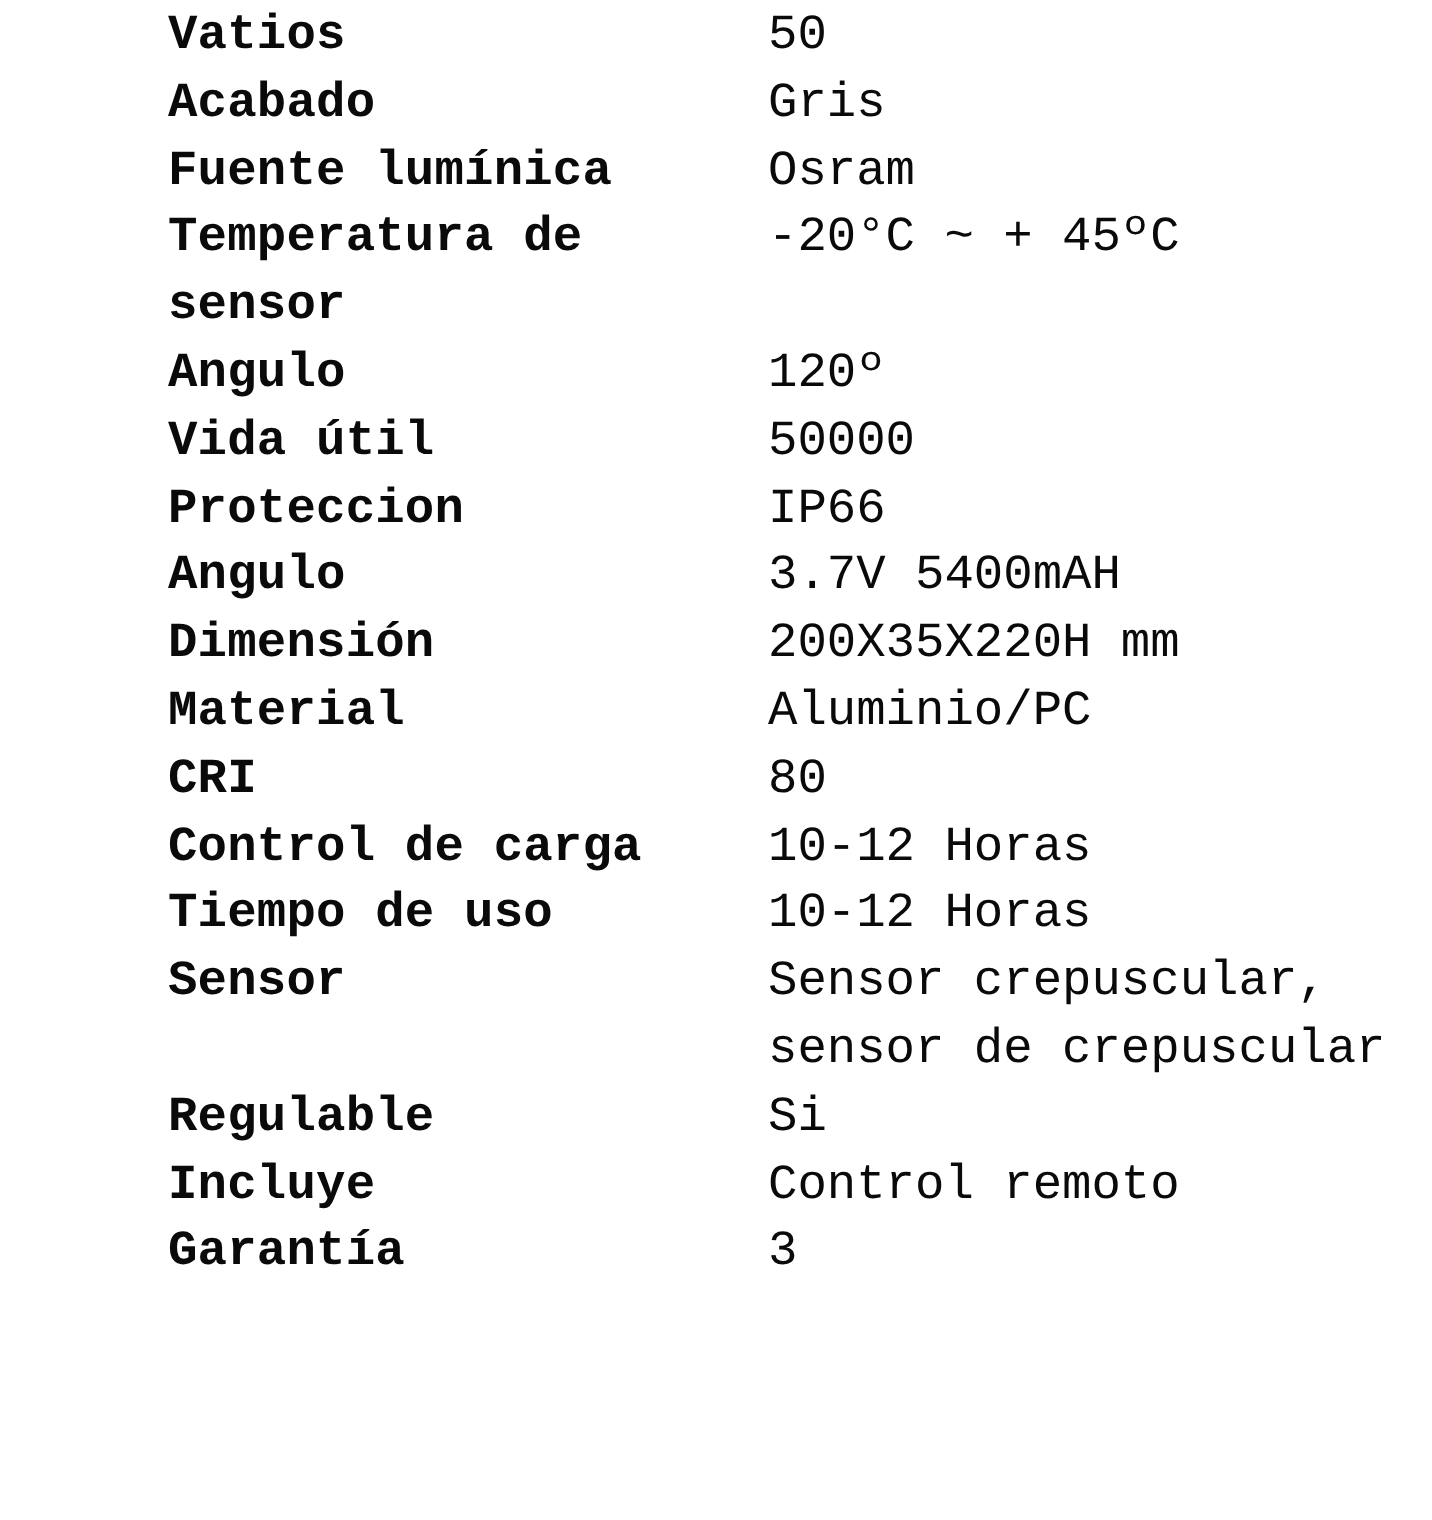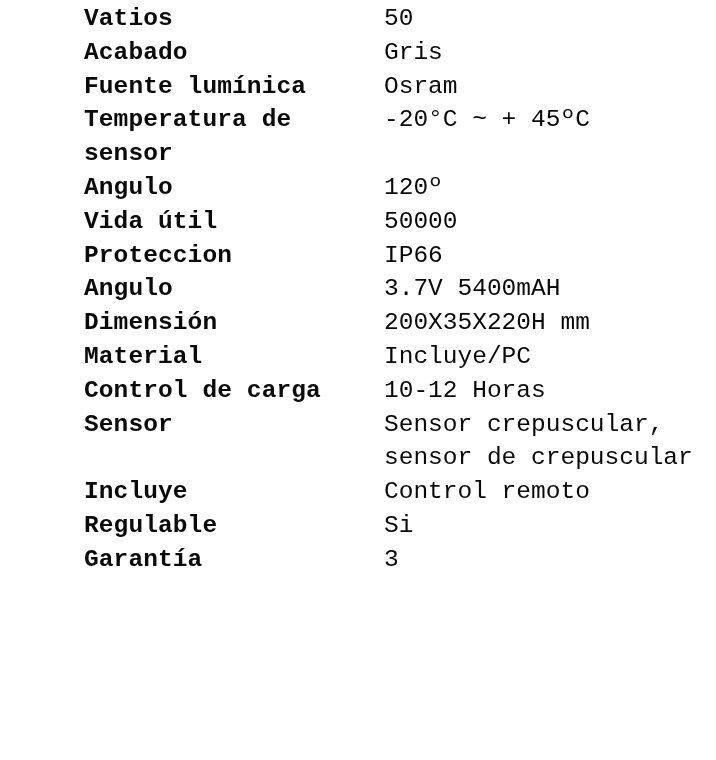--- a/index.html
+++ b/index.html
@@ -80,39 +80,47 @@
     <tr>
       <td class="spec-label">Angulo</td>
       <td class="spec-value">3.7V 5400mAH</td>
     </tr>
     <tr>
       <td class="spec-label">Dimensión</td>
       <td class="spec-value">200X35X220H mm</td>
     </tr>
     <tr>
       <td class="spec-label">Material</td>
-      <td class="spec-value">Incluye/PC</td>
+      <td class="spec-value">Aluminio/PC</td>
+    </tr>
+    <tr>
+      <td class="spec-label">CRI</td>
+      <td class="spec-value">80</td>
     </tr>
     <tr>
       <td class="spec-label">Control de carga</td>
+      <td class="spec-value">10-12 Horas</td>
+    </tr>
+    <tr>
+      <td class="spec-label">Tiempo de uso</td>
       <td class="spec-value">10-12 Horas</td>
     </tr>
     <tr>
       <td class="spec-label">Sensor</td>
       <td class="spec-value">
         <div>Sensor crepuscular,</div>
         <div>sensor de crepuscular</div>
       </td>
     </tr>
     <tr>
+      <td class="spec-label">Regulable</td>
+      <td class="spec-value">Si</td>
+    </tr>
+    <tr>
       <td class="spec-label">Incluye</td>
       <td class="spec-value">Control remoto</td>
-    </tr>
-    <tr>
-      <td class="spec-label">Regulable</td>
-      <td class="spec-value">Si</td>
     </tr>
     <tr>
       <td class="spec-label">Garantía</td>
       <td class="spec-value">3</td>
     </tr>
   </tbody>
 </table>
 
 </body></html>

